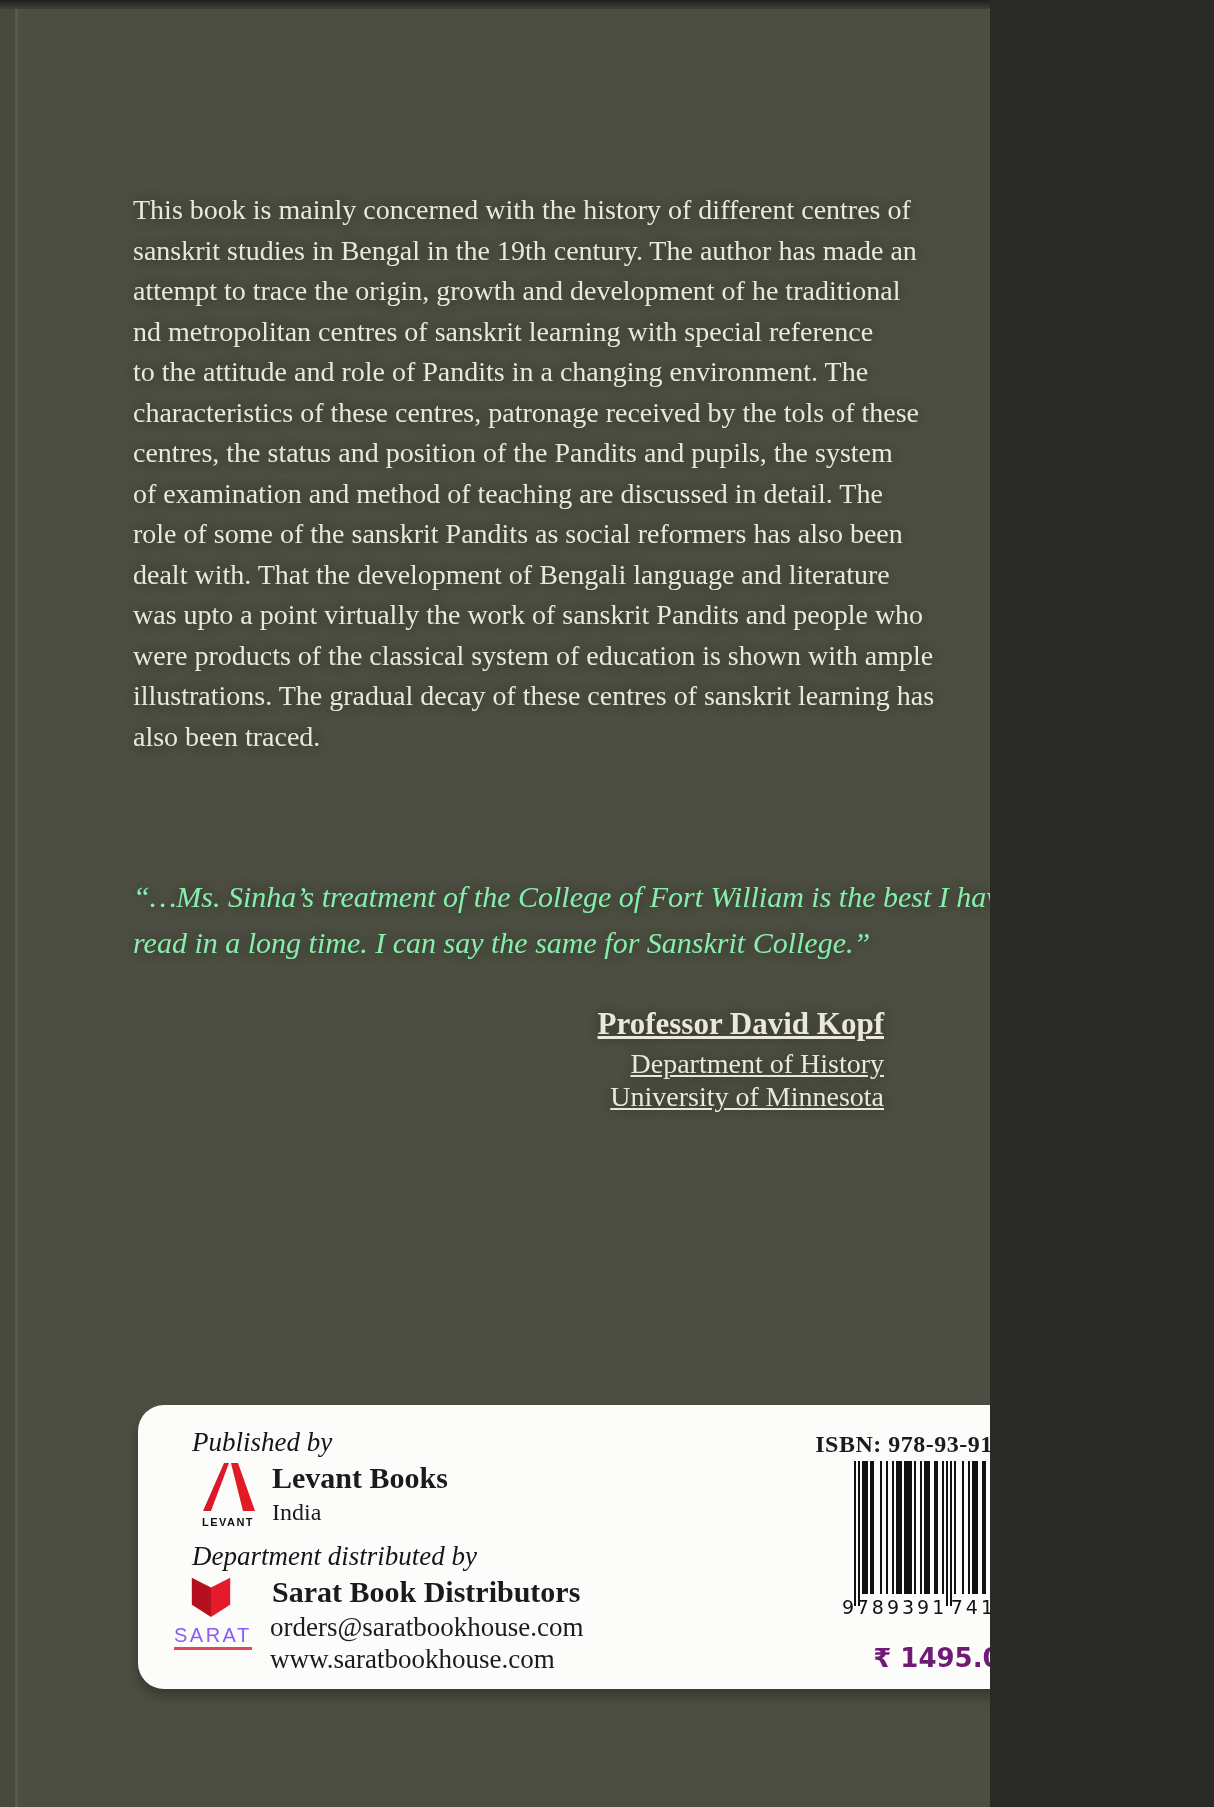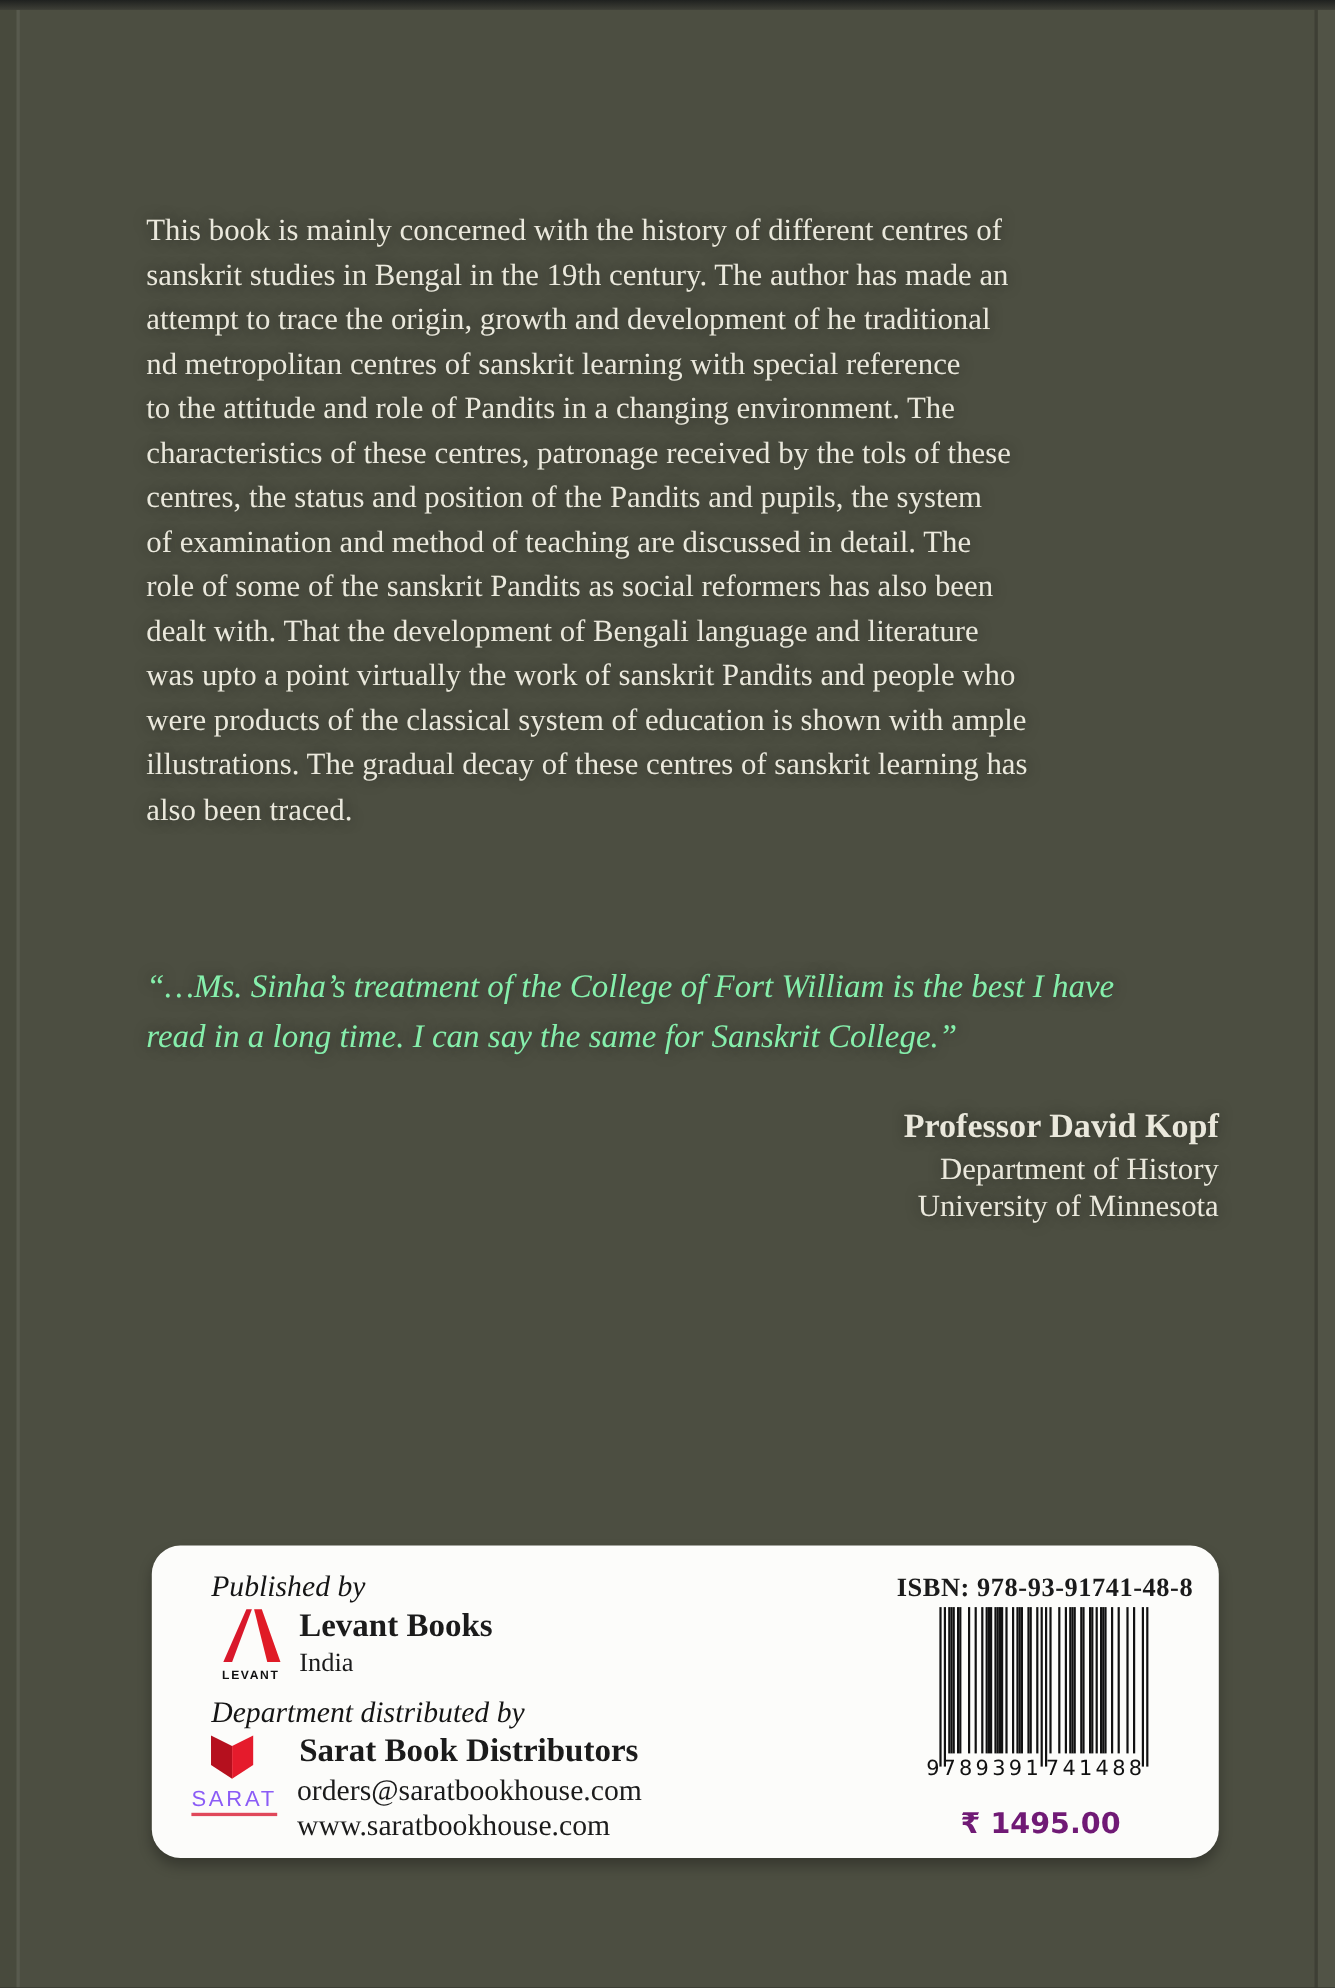--- a/index.html
+++ b/index.html
@@ -1,17 +1,17 @@
 <!DOCTYPE html>
 <html><head>
 <meta charset="utf-8">
 <style>
   html,body{margin:0;padding:0;background:#2a2b26;}
   .cover{
-    position:relative;width:1214px;height:1807px;overflow:hidden;
+    position:relative;width:990px;height:1807px;overflow:hidden;
     background:#4c4e41;
     font-family:"Liberation Serif", serif;
   }
   .top-edge{position:absolute;left:0;top:0;width:100%;height:9px;
     background:linear-gradient(#1f211f,#3e3f37);}
   .crease{position:absolute;top:9px;bottom:0;}
   .crease-left{left:15px;width:3px;background:rgba(255,255,255,0.07);}
   .left-margin-shade{position:absolute;left:0;top:9px;bottom:0;width:15px;background:rgba(0,0,0,0.05);}
   .crease-right{left:1195px;width:3px;background:rgba(0,0,0,0.18);}
   .right-margin-shade{position:absolute;left:1198px;top:9px;bottom:0;width:16px;background:rgba(255,255,255,0.03);}
@@ -24,20 +24,21 @@
   }
   .quote{
     position:absolute;left:133px;top:874px;width:960px;
     font-style:italic;font-size:30px;line-height:46px;color:#86efac;
     white-space:pre-line;
     text-shadow:0 0 12px rgba(24,25,21,0.55);
   }
   .attribution{
     position:absolute;right:106px;top:1005px;text-align:right;color:#eae8dc;
     text-shadow:0 0 12px rgba(24,25,21,0.5);
+    text-decoration:underline;
   }
   .attr-name{font-weight:bold;font-size:31px;line-height:38px;margin-bottom:4px;}
   .attr-line{font-size:28px;line-height:33px;}
 
   .pub-box{
     position:absolute;left:138px;top:1405px;width:970px;height:284px;
     background:#fcfcfa;border-radius:26px;color:#1b1b1b;
     box-shadow:0 7px 12px rgba(0,0,0,0.28);
   }
   .lbl-italic{font-style:italic;font-size:27px;color:#151515;}

